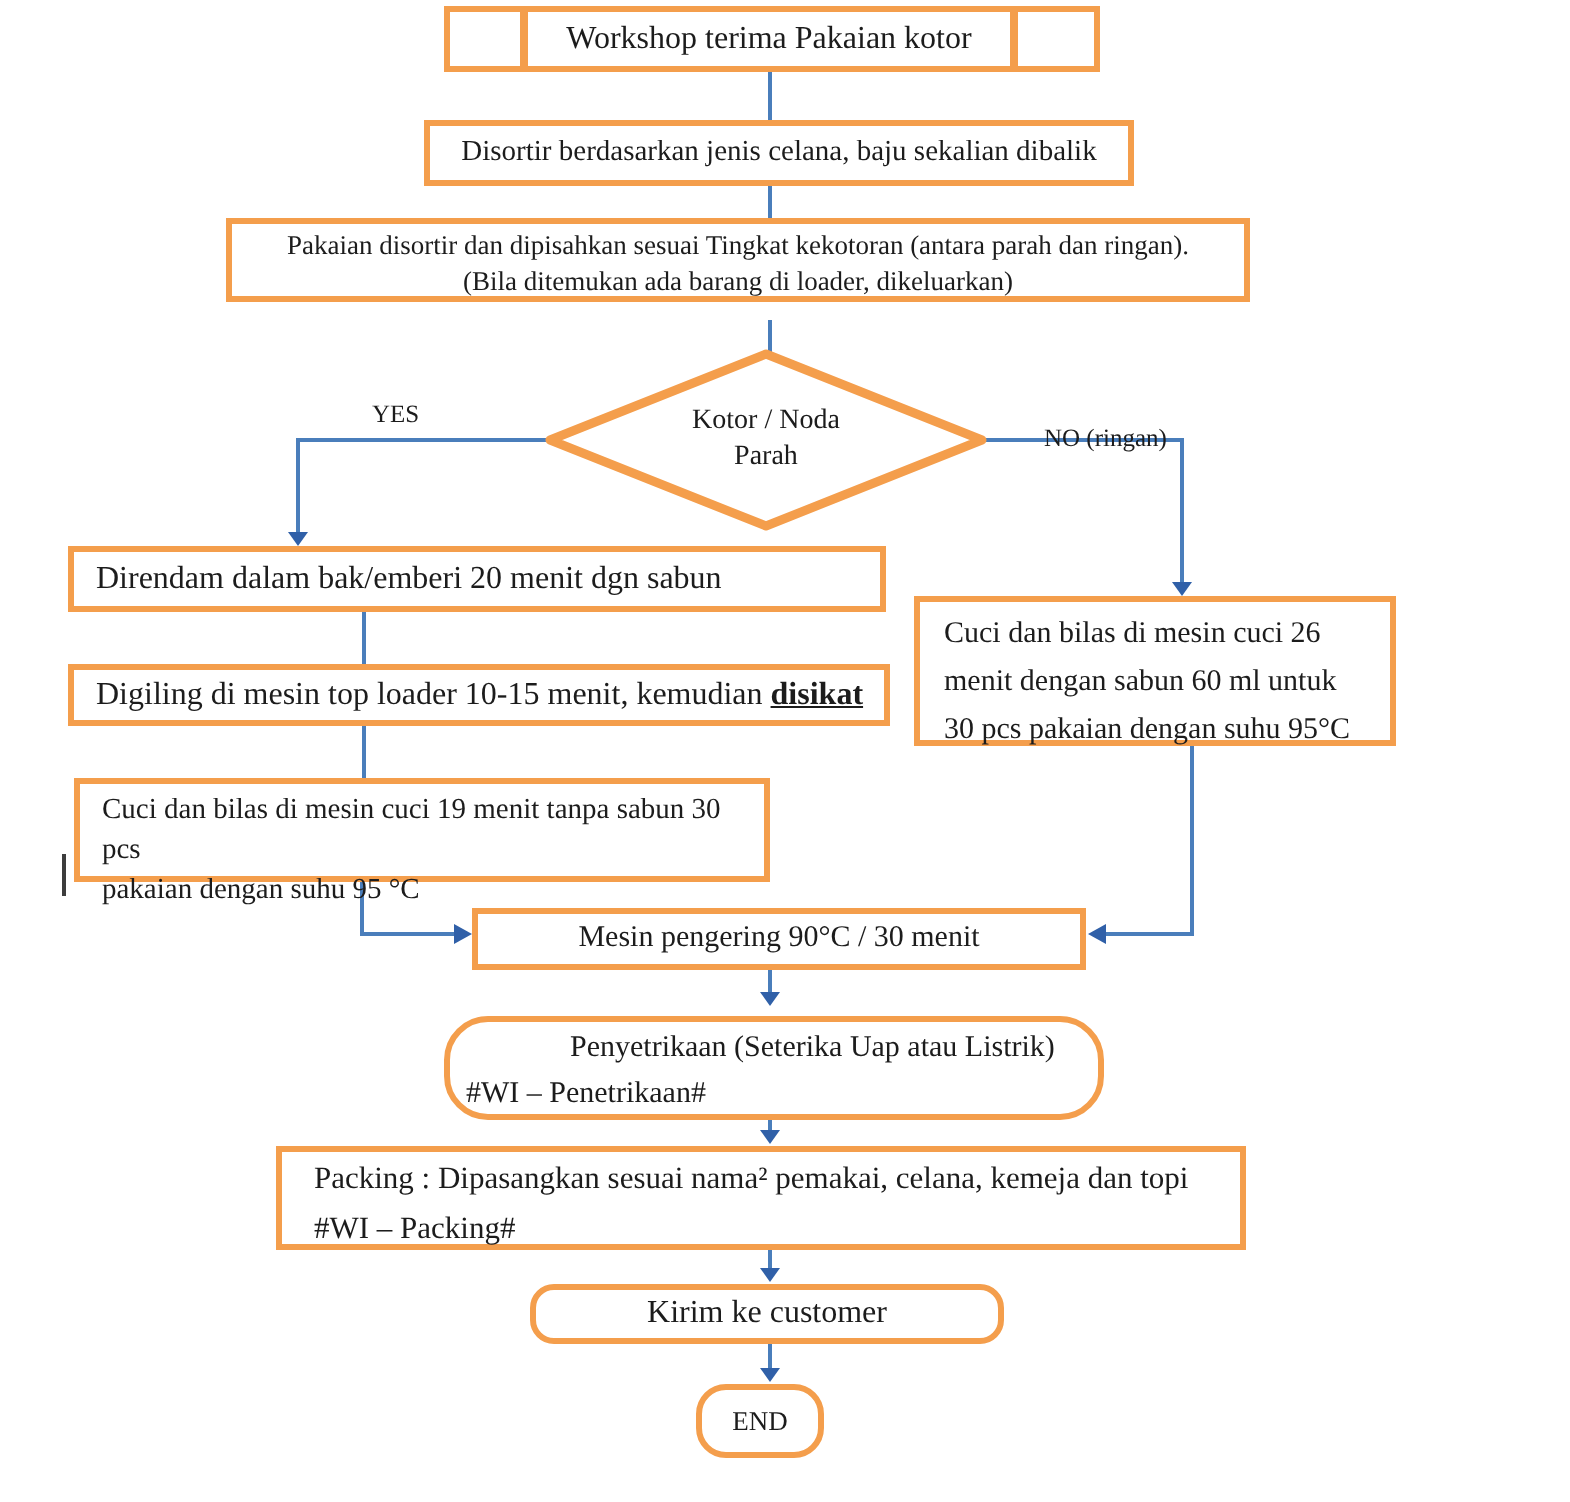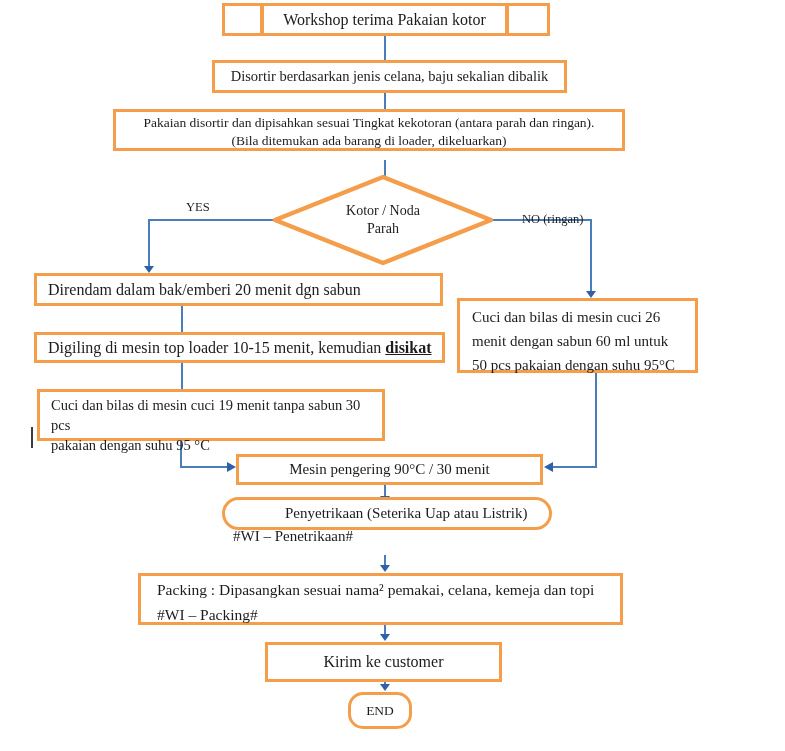--- a/index.html
+++ b/index.html
@@ -112,38 +112,38 @@
   <div class="node" style="left:37px;top:389px;width:348px;height:52px;font-size:14.5px;line-height:20px;padding:3px 0 0 11px;">
     <div>Cuci dan bilas di mesin cuci 19 menit tanpa sabun 30 pcs</div>
     <div>pakaian dengan suhu 95 °C</div>
   </div>
 
   <div class="stray" style="left:31px;top:427px;height:21px;"></div>
 
   <div class="node" style="left:457px;top:298px;width:241px;height:75px;font-size:15px;line-height:24px;padding:4px 0 0 12px;">
     <div>Cuci dan bilas di mesin cuci 26</div>
     <div>menit dengan sabun 60 ml untuk</div>
-    <div>50 pcs pakaian dengan suhu 95°C</div>
+    <div>30 pcs pakaian dengan suhu 95°C</div>
   </div>
 
   <div class="node center" style="left:236px;top:454px;width:307px;height:31px;font-size:15px;">
     <span>Mesin pengering 90°C / 30 menit</span>
   </div>
 
-  <div class="node" style="left:222px;top:497px;width:330px;height:33px;font-size:15px;line-height:23px;padding:2px 0 0 8px;border-radius:22px;">
+  <div class="node" style="left:222px;top:508px;width:330px;height:52px;font-size:15px;line-height:23px;padding:2px 0 0 8px;border-radius:22px;">
     <div style="margin-left:52px;">Penyetrikaan (Seterika Uap atau Listrik)</div>
     <div>#WI – Penetrikaan#</div>
   </div>
 
   <div class="node" style="left:138px;top:573px;width:485px;height:52px;font-size:15.5px;line-height:25px;padding:1px 0 0 16px;">
     <div>Packing : Dipasangkan sesuai nama² pemakai, celana, kemeja dan topi</div>
     <div>#WI – Packing#</div>
   </div>
 
-  <div class="node center" style="left:265px;top:642px;width:237px;height:40px;font-size:16px;">
+  <div class="node center" style="left:265px;top:642px;width:237px;height:30px;font-size:16px;border-radius:12px;">
     <span>Kirim ke customer</span>
   </div>
 
   <div class="node center" style="left:348px;top:692px;width:64px;height:37px;border-radius:15px;font-size:13.5px;">
     <span>END</span>
   </div>
 
 </div>
 
 </body></html>

